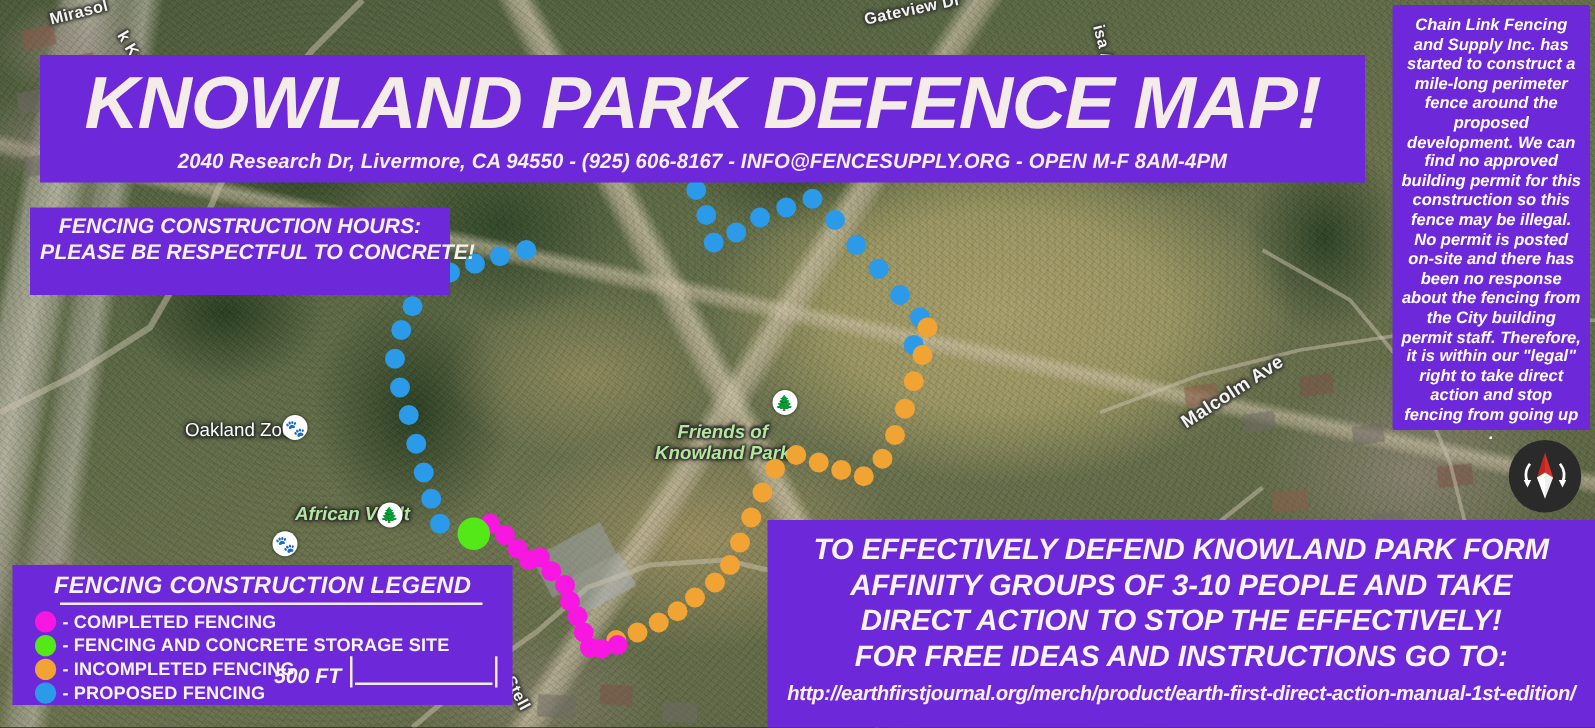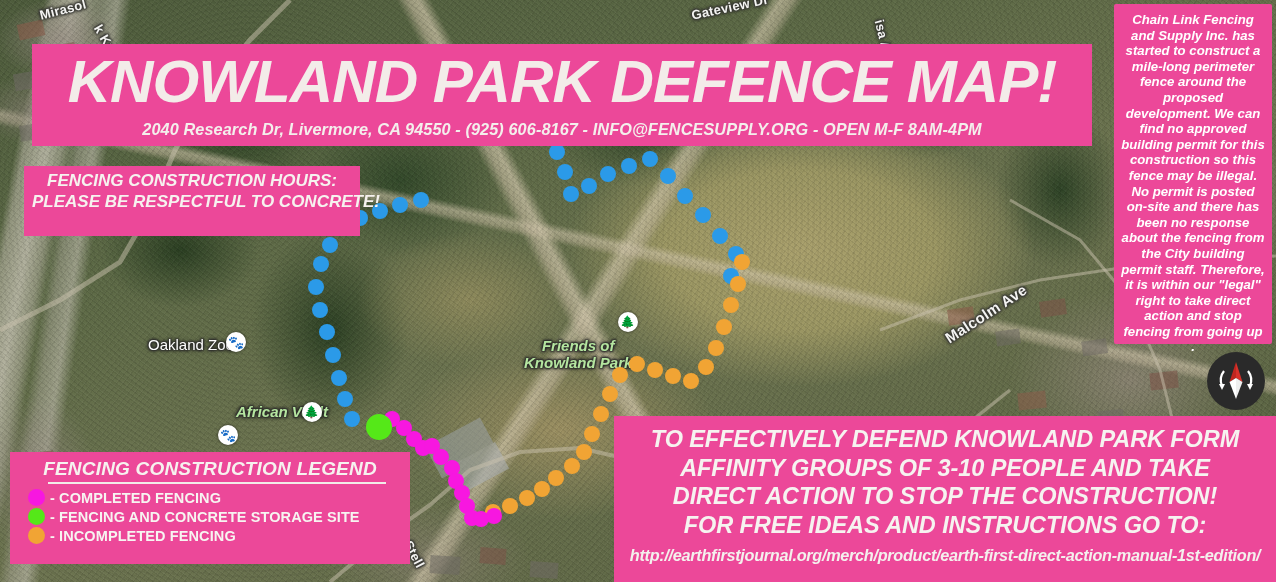--- a/index.html
+++ b/index.html
@@ -115,21 +115,21 @@
     transform: translate(-50%, -50%);
   }
   .dot.blue     { background: #2b9ae8; }
   .dot.orange   { background: #f1a434; }
   .dot.magenta  { background: #f717e0; }
   .dot.storage  { background: #55e818; }
 
   
   .panel {
     position: absolute;
-    background: #ec4899;
+    background: #6d28d9;
     color: #f2ebe8;
   }
 
   #title-panel {
     left: 32px; top: 44px; width: 1060px; height: 102px;
     padding: 2px 14px 0 14px;
     text-align: center;
   }
   #poster-title {
     font-size: 59px;
@@ -428,26 +428,39 @@
       <span class="legend-label">- COMPLETED FENCING</span>
     </div>
     <div class="legend-row">
       <span class="legend-swatch" style="background:#55e818;"></span>
       <span class="legend-label">- FENCING AND CONCRETE STORAGE SITE</span>
     </div>
     <div class="legend-row">
       <span class="legend-swatch" style="background:#f1a434;"></span>
       <span class="legend-label">- INCOMPLETED FENCING</span>
     </div>
+    <div class="legend-row" id="legend-bottom-row">
+      <span class="legend-swatch" style="background:#2b9ae8;"></span>
+      <span class="legend-label">- PROPOSED FENCING</span>
+
+      <div id="scale-wrap">
+        <span id="scale-label">500 FT</span>
+        <div id="scale-bar">
+          <span class="cap left"></span>
+          <span class="bar"></span>
+          <span class="cap right"></span>
+        </div>
+      </div>
+    </div>
   </div>
 
   <div class="panel" id="cta-panel">
     <div class="cta-line">TO EFFECTIVELY DEFEND KNOWLAND PARK FORM</div>
     <div class="cta-line">AFFINITY GROUPS OF 3-10 PEOPLE AND TAKE</div>
-    <div class="cta-line">DIRECT ACTION TO STOP THE CONSTRUCTION!</div>
+    <div class="cta-line">DIRECT ACTION TO STOP THE EFFECTIVELY!</div>
     <div class="cta-line">FOR FREE IDEAS AND INSTRUCTIONS GO TO:</div>
     <a id="cta-url" href="#">http://earthfirstjournal.org/merch/product/earth-first-direct-action-manual-1st-edition/</a>
   </div>
 
   <div id="compass">
     <svg width="58" height="58" viewBox="0 0 58 58">
       <path d="M29 10 L35.5 30 L29 26 Z" fill="#d8312a"></path>
       <path d="M29 10 L22.5 30 L29 26 Z" fill="#c02620"></path>
       <path d="M29 26 L35.5 30 L29 47 Z" fill="#efefef"></path>
       <path d="M29 26 L22.5 30 L29 47 Z" fill="#ffffff"></path>

